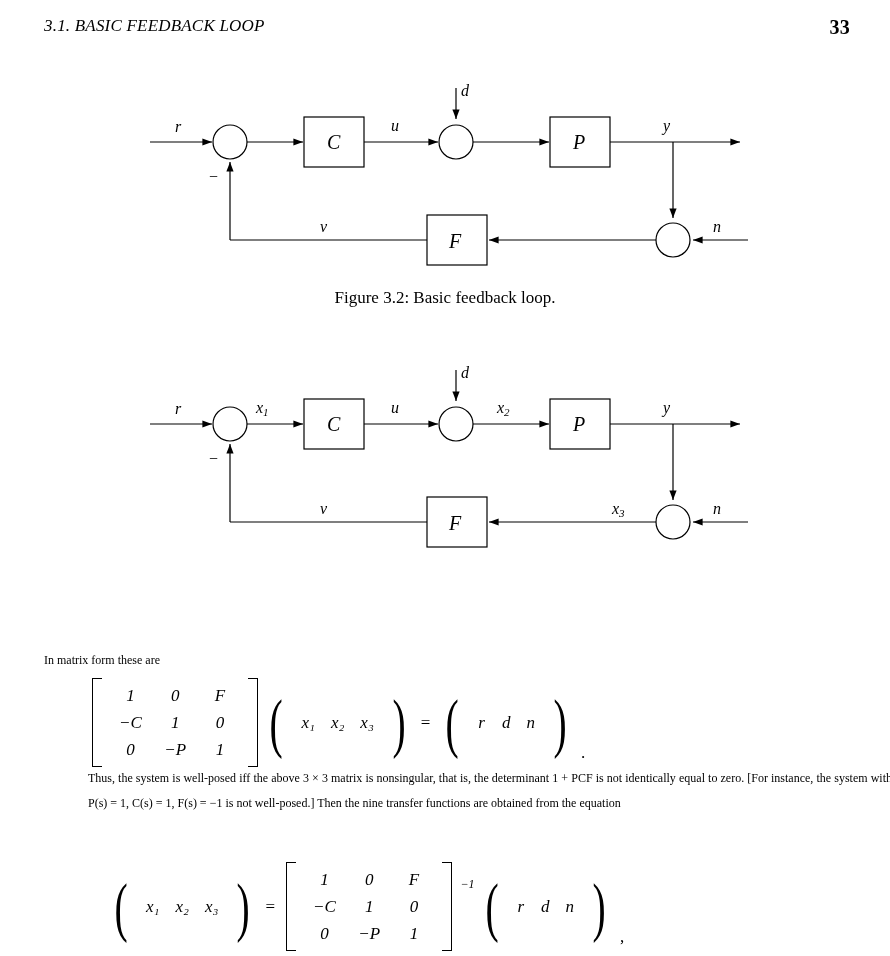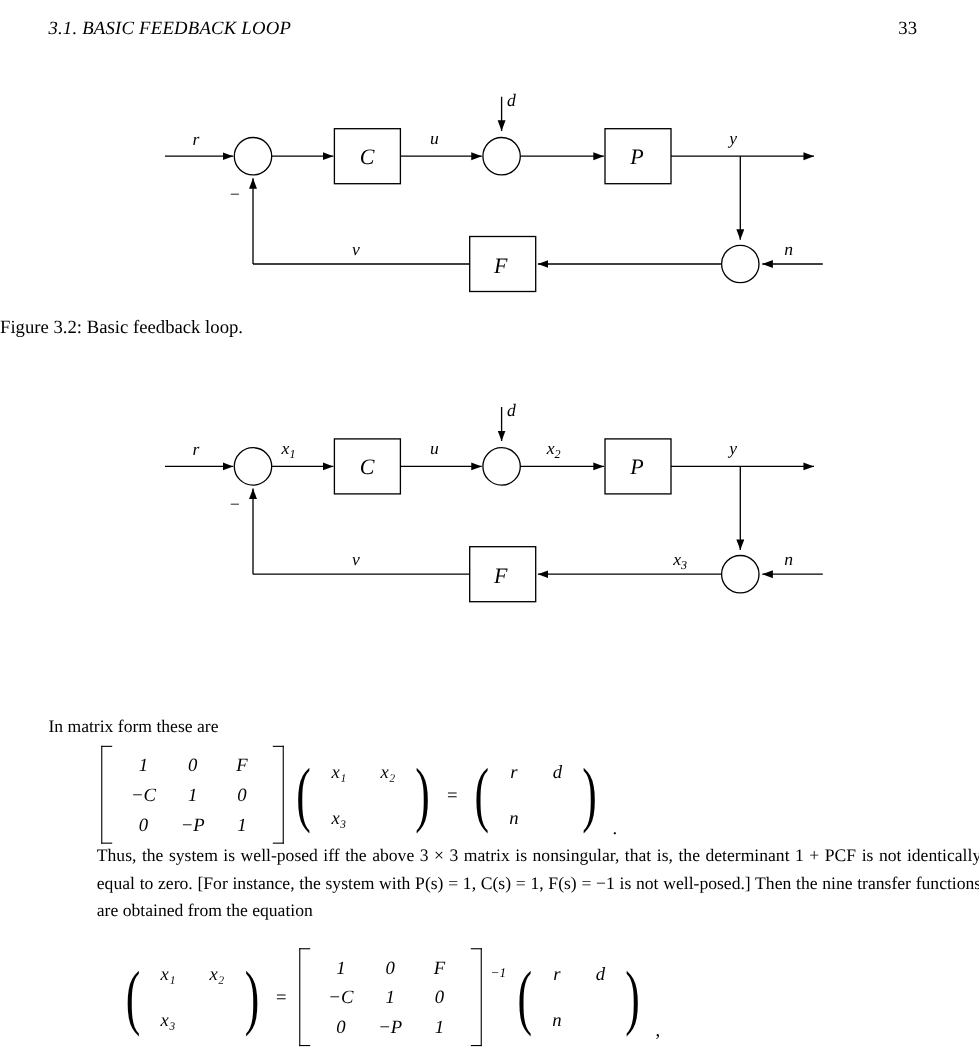--- a/index.html
+++ b/index.html
@@ -20,69 +20,71 @@
     left: 0; top: 0;
     width: 890px;
     height: 956px;
   }
 
   
   .runhead {
     position: absolute;
     top: 16px;
     left: 44px;
-    right: 56px;
+    right: 40px;
     height: 24px;
     font-style: italic;
     font-size: 17px;
     letter-spacing: 0.2px;
   }
   .runhead .sec {
     position: absolute;
     left: 0;
     top: 0;
     white-space: nowrap;
   }
   .runhead .pg {
     position: absolute;
     right: 0;
     top: 0;
     font-style: normal;
-    font-size: 17px;
+    font-size: 20px;
+    font-weight: bold;
   }
 
   
   .figure {
     position: absolute;
     left: 0;
     width: 890px;
   }
   .fig1 { top: 52px; height: 250px; }
   .fig2 { top: 334px; height: 250px; }
 
   .caption {
     position: absolute;
     width: 890px;
+    text-align: center;
     font-size: 17px;
   }
   .cap1 { top: 288px; }
   .cap2 { top: 570px; }
 
   svg { display: block; }
   .blk text, svg text {
     font-family: "Liberation Serif", serif;
     font-style: italic;
   }
 
   
   .para {
     position: absolute;
     left: 44px;
     width: 804px;
-    font-size: 16px;
+    font-size: 12px;
     line-height: 25px;
     text-align: justify;
   }
   .p1 { top: 648px; }
   .p2 { top: 766px; margin-left: 44px; }
 
   
   .eq {
     position: absolute;
     font-size: 17px;
@@ -115,21 +117,21 @@
   .br.sq-r {
     border-right: 1.4px solid #000;
     border-top: 1.4px solid #000;
     border-bottom: 1.4px solid #000;
   }
   .cells {
     display: grid;
     padding: 4px 6px;
   }
   .cells.c3 { grid-template-columns: repeat(3, 1fr); }
-  .cells.c1 { grid-template-columns: 1fr 1fr; gap: 15px; }
+  .cells.c1 { grid-template-columns: 1fr 1fr 1fr; }
   .cells > span {
     font-style: italic;
     text-align: center;
     padding: 3px 11px;
     line-height: 21px;
     white-space: nowrap;
   }
   .cells.c1 > span { padding: 3px 8px; }
 
   

